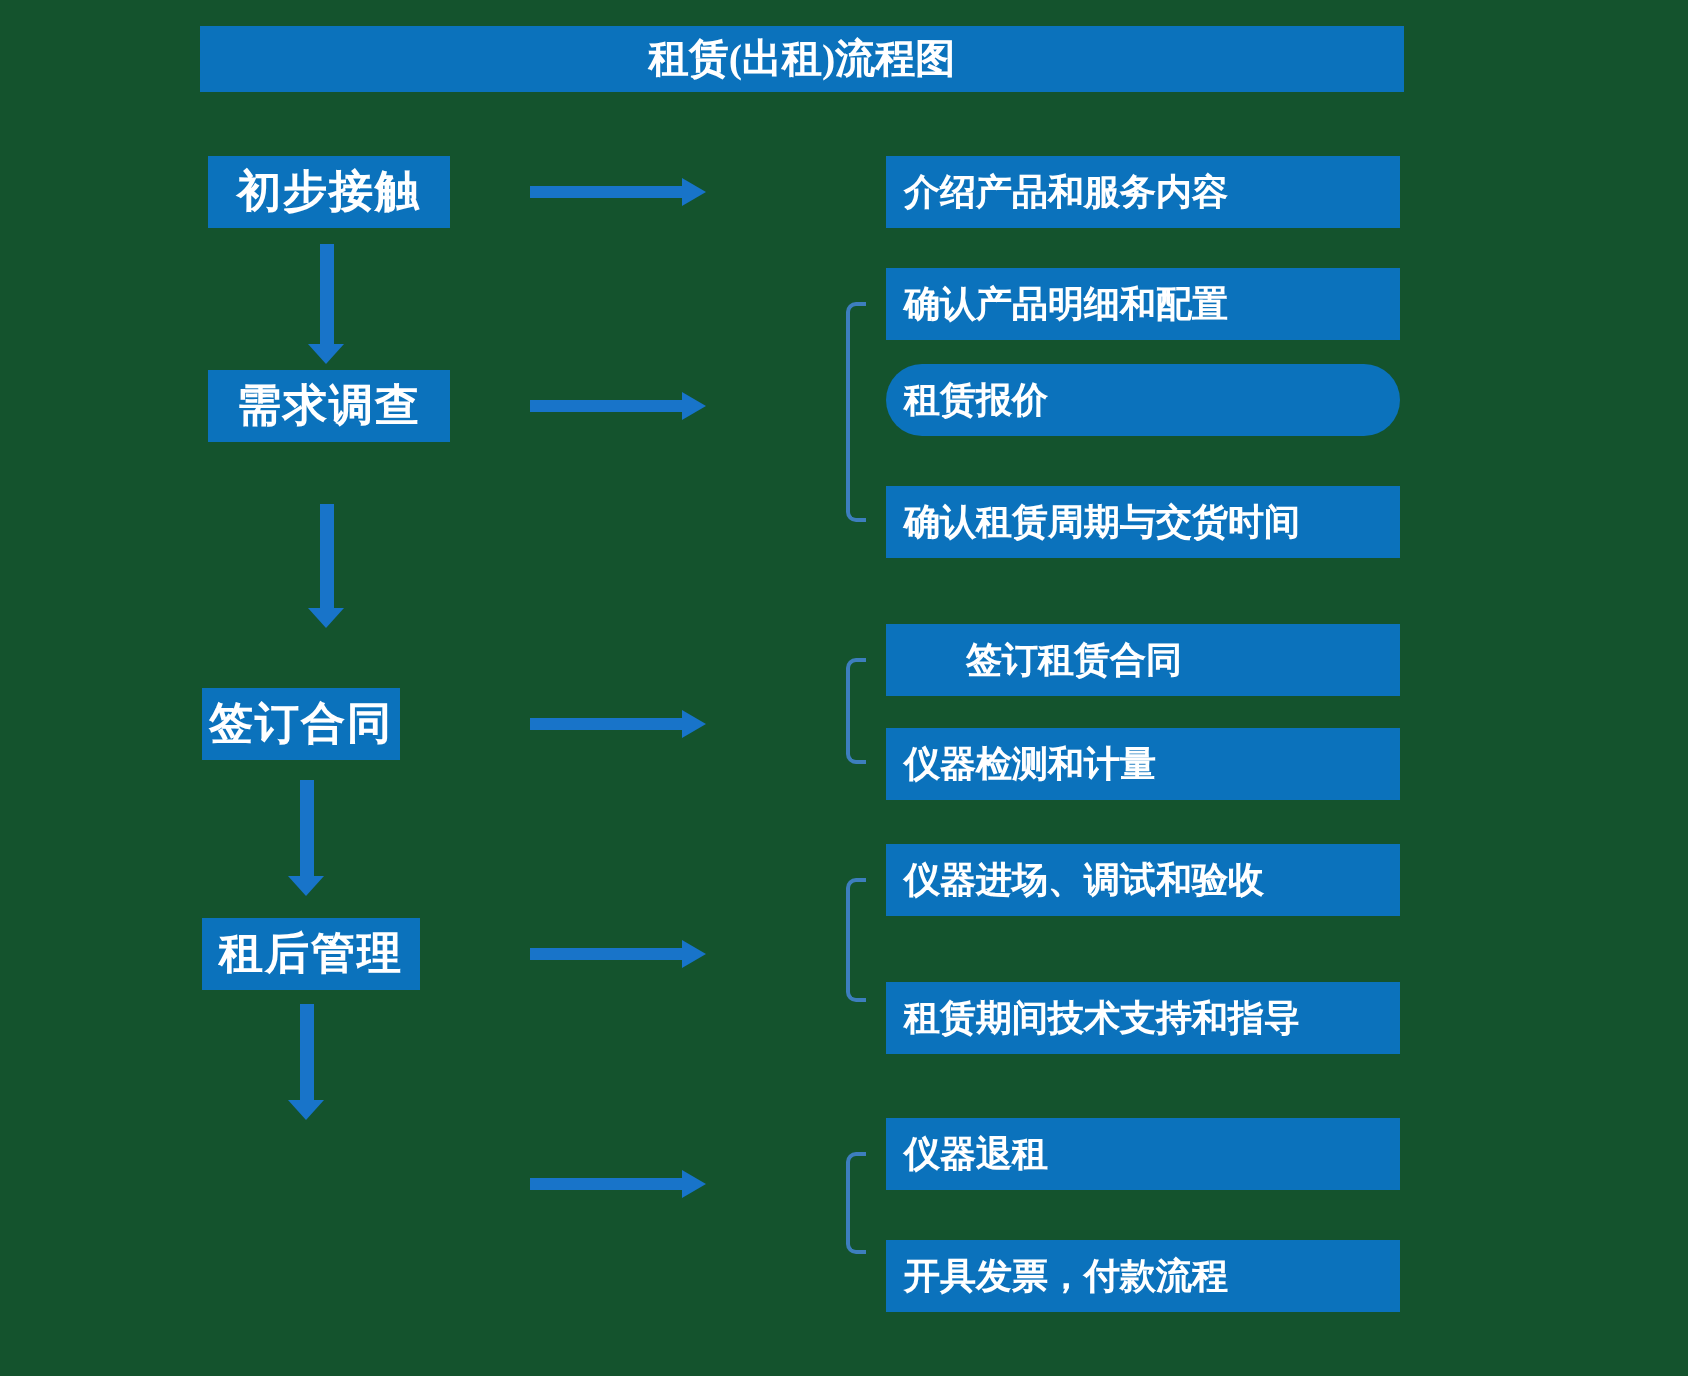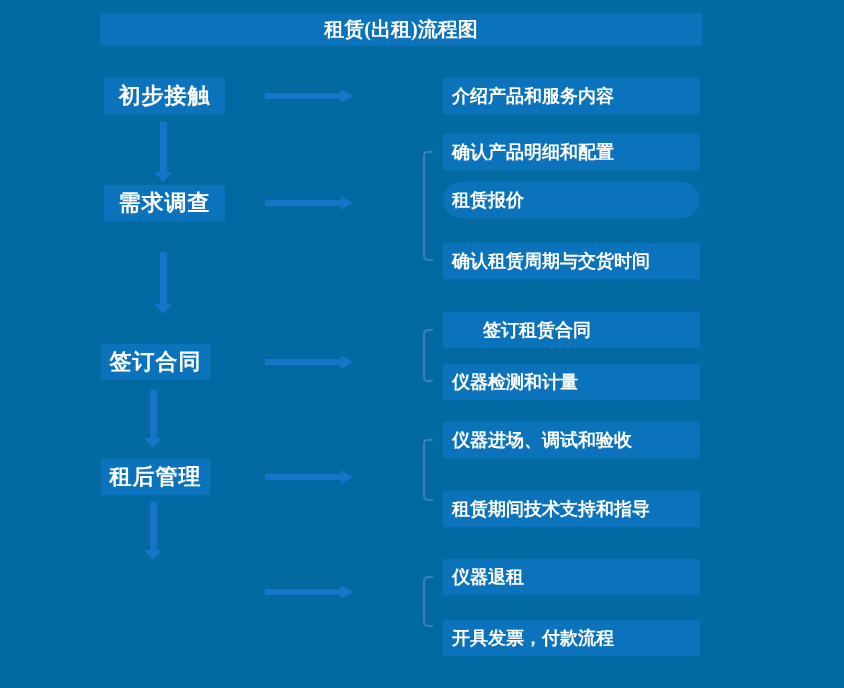--- a/index.html
+++ b/index.html
@@ -1,17 +1,17 @@
 <!DOCTYPE html>
 <html style="--c-box: #0b72bc; --c-arrow: #1874c9; --c-bracket: #3d7ebd; --c-text: #ffffff;"><head>
 <meta charset="utf-8">
 <style>
   html,body{margin:0;padding:0;background:#ffffff;}
   .canvas{
-    position:relative;width:844px;height:688px;background:#0369a1;overflow:hidden;
+    position:relative;width:844px;height:688px;background:#14532d;overflow:hidden;
     font-family:"Liberation Serif","DejaVu Serif",serif;font-weight:bold;
   }
   .blue-box{
     position:absolute;background:var(--c-box,#0b72bc);color:var(--c-text,#ffffff);
     display:flex;align-items:center;box-sizing:border-box;
   }
   .title-bar{left:100px;top:13px;width:602px;height:33px;justify-content:center;font-size:20px;}
   .step-box{width:121px;height:36px;justify-content:center;font-size:22px;letter-spacing:1px;}
   .out-box{left:443px;width:257px;height:36px;justify-content:flex-start;padding-left:9px;font-size:18px;}
   
@@ -31,21 +31,21 @@
 </style>
 </head>
 <body>
 
 <div class="canvas">
 
   <div class="blue-box title-bar">租赁(出租)流程图</div>
 
   <div class="blue-box step-box" style="left:104px;top:78px;">初步接触</div>
   <div class="blue-box step-box" style="left:104px;top:185px;">需求调查</div>
-  <div class="blue-box step-box" style="left:101px;top:344px;width:109px;">签订合同</div>
+  <div class="blue-box step-box" style="left:101px;top:344px;width:99px;">签订合同</div>
   <div class="blue-box step-box" style="left:101px;top:459px;width:109px;">租后管理</div>
 
   <div class="varrow" style="left:154px;top:122px;height:60px;">
     <div class="v-shaft"></div>
     <div class="v-head"></div>
   </div>
   <div class="varrow" style="left:154px;top:252px;height:62px;">
     <div class="v-shaft"></div>
     <div class="v-head"></div>
   </div>

